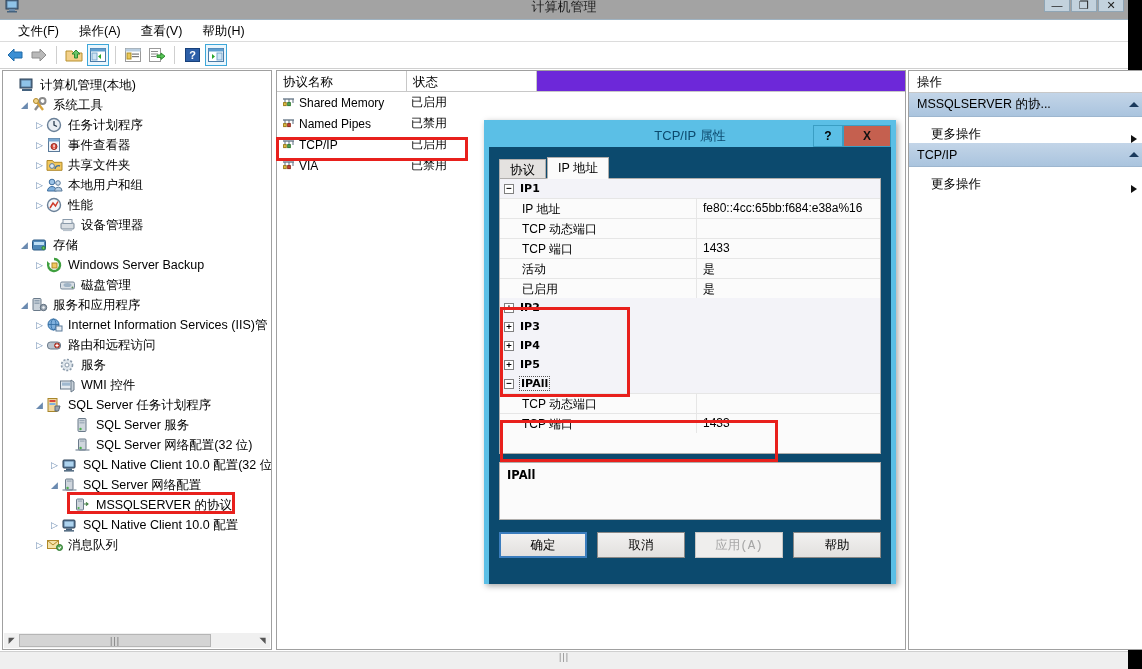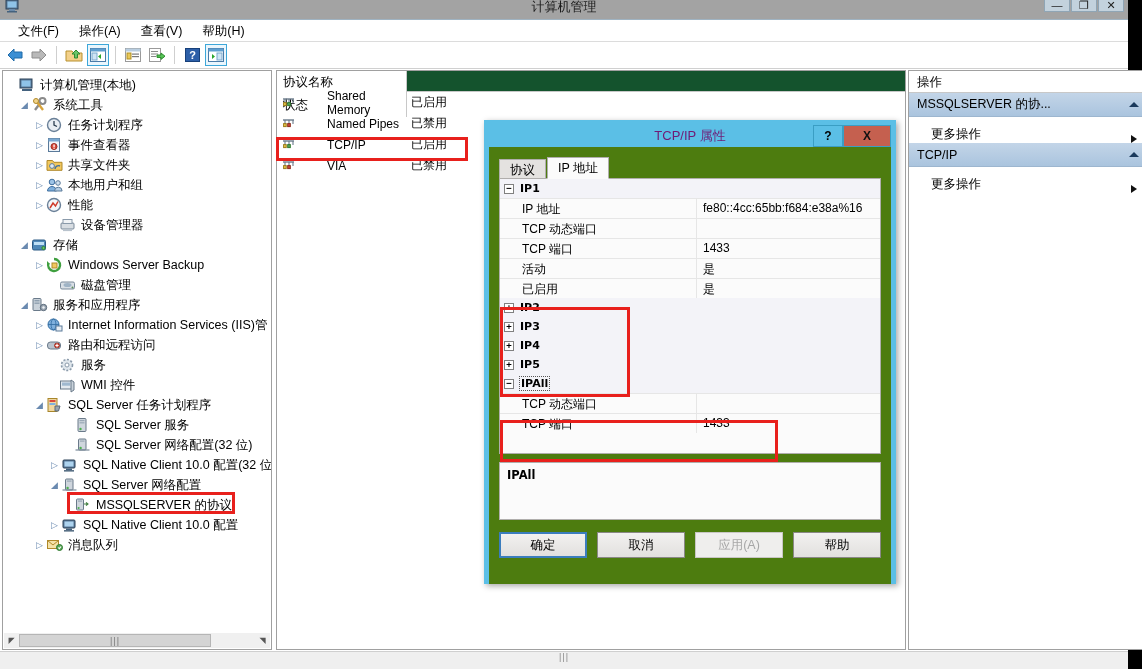--- a/index.html
+++ b/index.html
@@ -61,24 +61,24 @@
   #list-pane { left: 276px; width: 350px; height: 580px; overflow: hidden; }
   #act-pane { left: 908px; width: 240px; height: 580px; overflow: hidden; }
 
   
   .tree { padding: 4px 0 0 0; font-size: 12.5px; white-space: nowrap; }
   .trow { height: 20px; display: flex; align-items: center; padding-left: 2px; }
   .tw { display: inline-block; width: 13px; text-align: center; color: #6a8ab0; font-size: 9px; flex: 0 0 13px;}
   .ticon { width: 18px; height: 16px; margin-right: 4px; position: relative; flex: 0 0 18px;}
   .tlabel { line-height: 16px; }
   
-  .lhead { display: flex; height: 21px; border-bottom: 1px solid #c8c8c8; background: #14532d; flex-direction: column; }
+  .lhead { display: flex; height: 21px; border-bottom: 1px solid #c8c8c8; background: #6d28d9; }
   .lhcell { border-right: 1px solid #c8c8c8; padding: 3px 6px; font-size: 12.5px; background:#fff; }
   .lrow { display: flex; height: 21px; align-items: center; padding-left: 4px; }
-  .lname { width: 130px; display:flex; align-items:center;gap:28px; }
+  .lname { width: 130px; display:flex; align-items:center; }
   .lstate { }
   .proto-ic { width: 16px; height: 14px; margin-right: 2px; position: relative; flex:0 0 16px; }
   
   .act-title { height: 22px; border-bottom: 1px solid #c8c8c8; padding: 3px 8px; font-size: 12.5px; background: #fff;}
   .act-group {
     height: 24px; display:flex; align-items:center; justify-content: space-between;
     padding: 4px 8px;
     background: linear-gradient(to bottom, #c3d5e8, #aac4de);
     border-bottom: 1px solid #9db6cf; font-size: 12.5px;
   }
@@ -86,26 +86,26 @@
   .caret-up { width:0;height:0;border-left:5px solid transparent;border-right:5px solid transparent;border-bottom:5px solid #1b3a5c;}
   .caret-r { width:0;height:0;border-top:4px solid transparent;border-bottom:4px solid transparent;border-left:6px solid #111;}
 
   
   #dialog {
     position: absolute; left: 484px; top: 120px; width: 412px; height: 464px;
     background: #5bbfe6; padding: 5px;
     box-shadow: 2px 2px 6px rgba(0,0,0,.35);
   }
   .dlg-title { height: 22px; position: relative; }
-  .dlg-title .t { position:absolute; left:0; right:0; text-align:center; line-height:22px; font-size:13px; color:#701a75;}
+  .dlg-title .t { position:absolute; left:0; right:0; text-align:center; line-height:22px; font-size:13px; color:#0c4a6e;}
   .dlg-btns { position:absolute; right:0; top:0; display:flex; }
   .dlg-btn { width: 30px; height: 22px; display:flex; align-items:center; justify-content:center; font-size:12px; font-weight:bold; border:1px solid #3a9ec4;}
   .dlg-btn.help { background:#5bbfe6; }
   .dlg-btn.close { background:#c5604f; width:48px; color:#111; }
-  .dlg-body { background:#4d7c0f; height: 437px; padding: 10px 10px 8px 10px; position:relative; }
+  .dlg-body { background:#0c4a6e; height: 437px; padding: 10px 10px 8px 10px; position:relative; }
   .tabs { display:flex; height: 22px; align-items: flex-end; }
   .tab {
     height: 20px; padding: 2px 10px; font-size:12.5px; background:#e4e2e0;
     border:1px solid #b0aeac; border-bottom: none; margin-right: 1px;
   }
   .tab.active { background:#fbfbfb; height: 22px; border-bottom: 1px solid #fbfbfb; position:relative; z-index:2;}
   .grid-wrap {
     border:1px solid #b0aeac; background:#fbfbfb; height: 276px; margin-top:-1px; position:relative; overflow:hidden;
   }
   .gsec { display:flex; align-items:center; height:19px; background:#f3f3f8; padding-left:4px; font-size:11px; font-weight:bold; font-family:"DejaVu Sans", sans-serif;}
@@ -119,21 +119,21 @@
   .gv { padding: 2px 0 0 6px; border-left:1px solid #e6e6e6; flex:1;}
   .gsel { outline:1px dotted #555; display:inline-block; padding:0 1px;}
   .descbox {
     margin-top: 8px; border:1px solid #b0aeac; background:#fbfbfb; height: 58px; padding: 5px 7px;
     font-size: 11.5px; font-weight:bold; font-family:"DejaVu Sans", sans-serif;
   }
   .dlg-foot { display:flex; gap: 10px; margin-top: 12px; justify-content: flex-start;}
   .dbtn {
     width: 90px; height: 26px; font-size:12.5px;
     background: linear-gradient(to bottom, #f2f1f0, #e2e0de);
-    border:1px solid #8a8886; display:flex;align-items:center;justify-content:center;
+    border:1px solid #8a8886; display:flex;align-items:center;justify-content:center;font-family:Liberation Mono, monospace;
   }
   .dbtn.default { border:2px solid #3b7dbd; }
   .dbtn.disabled { color:#a6a6a6; border-color:#c8c6c4; background:#efeeed;}
 
   
   .redbox { position:absolute; border:3px solid #e8201c; pointer-events:none; z-index:50; }
 
   
   .hscroll {
     position:absolute; left:1px; bottom:1px; height:15px; background:#f0f0f0;

